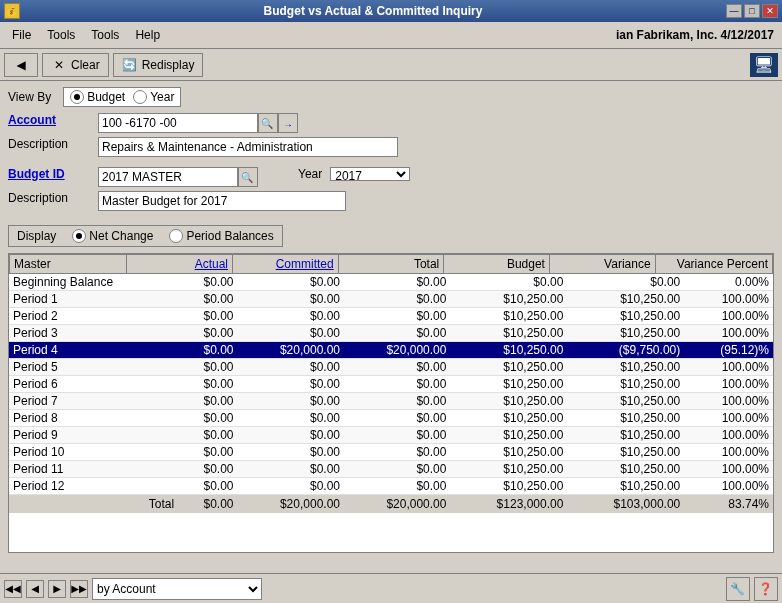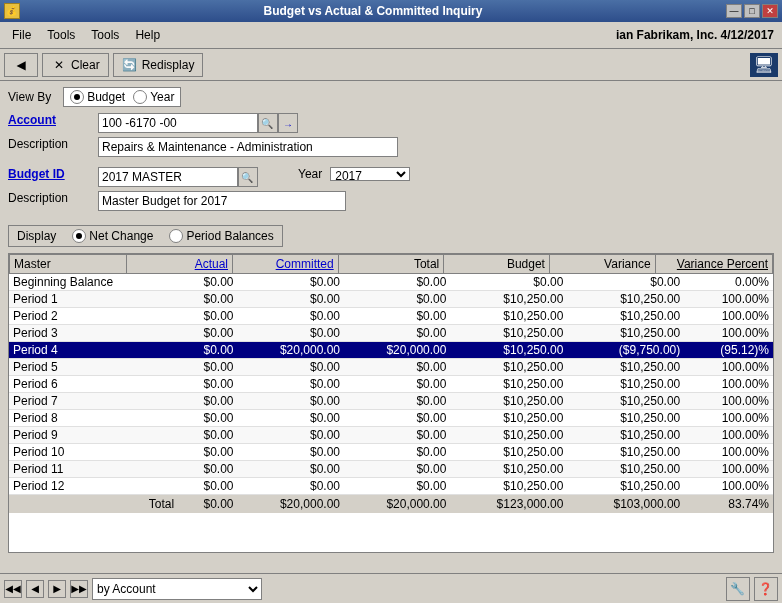--- a/index.html
+++ b/index.html
@@ -278,21 +278,21 @@
   <div class="table-container">
     <table class="data-table">
       <thead>
         <tr>
           <th style="width:100px;">Master</th>
           <th class="link" style="width:90px;text-align:right;">Actual</th>
           <th class="link" style="width:90px;text-align:right;">Committed</th>
           <th style="width:90px;text-align:right;">Total</th>
           <th style="width:90px;text-align:right;">Budget</th>
           <th style="width:90px;text-align:right;">Variance</th>
-          <th style="width:100px;text-align:right;text-decoration:underline;">Variance Percent</th>
+          <th style="width:100px;text-align:right;">Variance Percent</th>
         </tr>
       </thead>
     </table>
     <div class="table-scroll-wrapper">
       <table class="data-table">
         <tbody id="table-body">
         <tr>
               <td>Beginning Balance</td>
               <td class="right">$0.00</td>
               <td class="right">$0.00</td>

